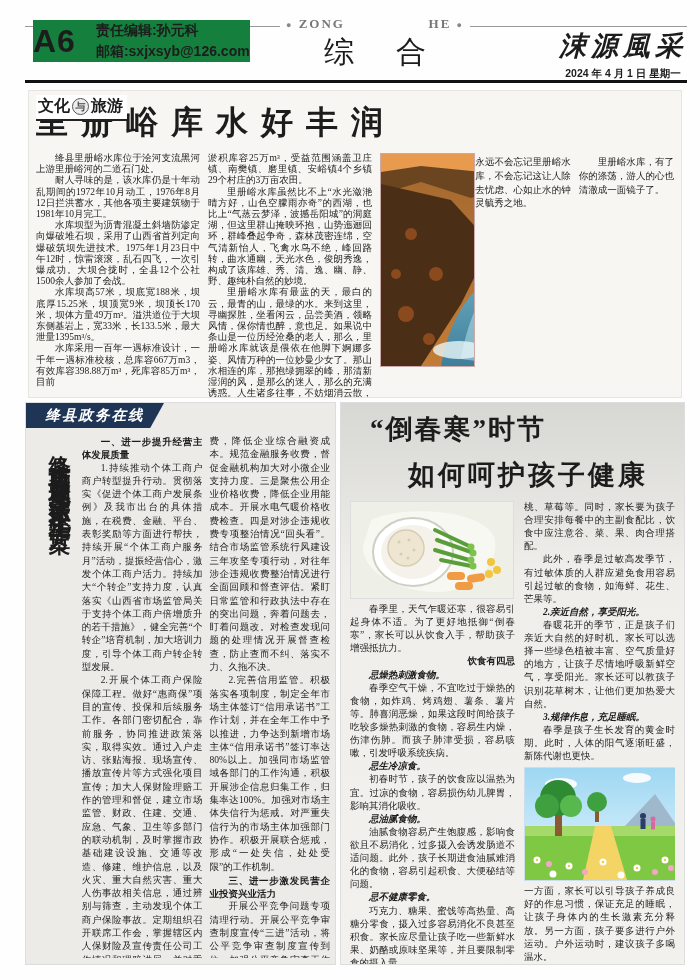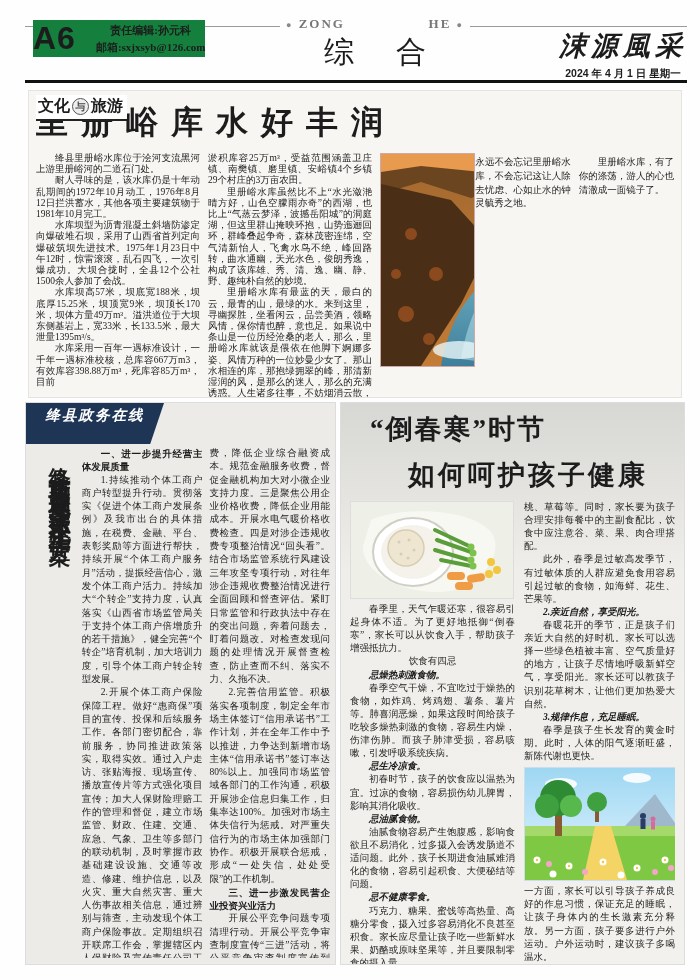--- a/index.html
+++ b/index.html
@@ -3,21 +3,21 @@
 <meta charset="utf-8">
 <style>
   html,body{margin:0;padding:0;background:#ffffff;}
   #page{position:relative;width:700px;height:980px;background:#fefefe;overflow:hidden;
         font-family:"Liberation Serif","DejaVu Serif",serif;color:#1c1c1c;}
   
   #hdr{position:absolute;left:25px;top:14px;width:662px;height:66px;}
   #hdr .thinline{position:absolute;left:0;right:0;top:12px;border-top:1px solid #9a9a9a;}
   .hdr-left{position:absolute;left:8px;top:6px;display:flex;align-items:center;gap:20px;background:#15803d;}
   .a6{font-family:"Liberation Sans",sans-serif;font-size:32px;font-weight:bold;letter-spacing:1px;}
-  .ed{font-family:Liberation Serif, serif;font-size:11px;font-weight:bold;line-height:1.5;text-align:center;}
+  .ed{font-family:Liberation Sans, sans-serif;font-size:14px;font-weight:bold;line-height:1.5;}
   .hdr-center{position:absolute;left:255px;top:0;width:190px;text-align:center;background:#fefefe;}
   .pinyin{font-size:13px;color:#777;letter-spacing:2px;font-weight:bold;display:flex;justify-content:space-between;padding:2px 6px 0 6px;}
   .pinyin .dot{color:#888;font-size:9px;}
   .zh{font-size:30px;letter-spacing:42px;padding-left:42px;margin-top:0px;font-weight:500;}
   .hdr-right{position:absolute;right:0;top:14px;text-align:center;background:#fefefe;padding-left:6px;}
   .masthead{font-size:27px;font-weight:bold;font-style:italic;letter-spacing:5px;}
   .mastdate{font-family:"Liberation Sans",sans-serif;font-size:10.5px;font-weight:bold;margin-top:3px;}
   #rule{position:absolute;left:25px;top:80px;width:662px;height:3px;background:#111;}
   
   #feature{position:absolute;left:28px;top:90px;width:654px;height:308px;background:#f7f6f3;border:1px solid #e5e4e0;box-sizing:border-box;padding:4px 7px;overflow:hidden;}
@@ -30,28 +30,28 @@
   .photo-wrap{width:294px;display:flex;flex-direction:row;}
   .photo{width:294px;height:212px;border:1px solid #caa;overflow:hidden;}
   .captions{display:flex;gap:8px;margin-top:3px;font-size:9.5px;line-height:1.45;}
   .captions .cap{flex:1;text-align:justify;}
   .cap.ind{text-indent:2em;}
   
   .para{margin:0;}
   .para.p{text-indent:2em;}
   .para.c{text-indent:0;}
   .para.h{font-weight:bold;text-indent:2em;font-family:"Liberation Sans",sans-serif;}
-  .para.hc{font-weight:normal;text-align:center;text-indent:0;}
+  .para.hc{font-weight:bold;text-align:right;text-indent:0;}
   .para.s{font-weight:bold;font-style:italic;text-indent:2em;}
   
   #gov{position:absolute;left:25px;top:402px;width:311px;height:563px;background:#ecebe8;border:1px solid #ddd;box-sizing:border-box;overflow:hidden;}
-  .gov-tab{position:absolute;left:0;top:0;width:138px;height:41px;background:#1e3556;color:#fff;
+  .gov-tab{position:absolute;left:0;top:0;width:138px;height:25px;background:#1e3556;color:#fff;
            font-size:14.5px;font-weight:bold;font-style:italic;letter-spacing:2px;line-height:25px;text-align:center;
            clip-path:polygon(0 0,100% 0,90% 100%,0 100%);}
-  .gov-body{position:absolute;left:6px;top:32px;right:5px;bottom:6px;display:flex;gap:7px;overflow:hidden;margin-top:12px;}
+  .gov-body{position:absolute;left:6px;top:32px;right:5px;bottom:6px;display:flex;gap:7px;overflow:hidden;}
   .vtitle{writing-mode:vertical-rl;text-orientation:upright;font-size:22px;font-weight:bold;letter-spacing:4px;
           line-height:1.35;width:44px;text-align:justify;padding-top:2px;}
   .gcol{width:124px;font-size:9.5px;line-height:1.4;text-align:justify;overflow:hidden;}
   
   #health{position:absolute;left:340px;top:402px;width:345px;height:563px;box-sizing:border-box;
           background:linear-gradient(#d7d7d4,#efeeea 30%,#f2f1ed);border:1px solid #ddd;padding:8px 9px;overflow:hidden;}
   .h-title1{font-size:27px;font-weight:bold;letter-spacing:2px;margin-left:20px;font-family:Liberation Serif, serif;}
   .h-title2{font-size:27px;font-weight:bold;letter-spacing:3px;margin-left:58px;margin-top:10px;}
   .h-body{display:flex;gap:9px;margin-top:8px;height:470px;overflow:hidden;}
   .hcolA{width:166px;font-size:9.5px;line-height:1.38;text-align:justify;overflow:hidden;}

